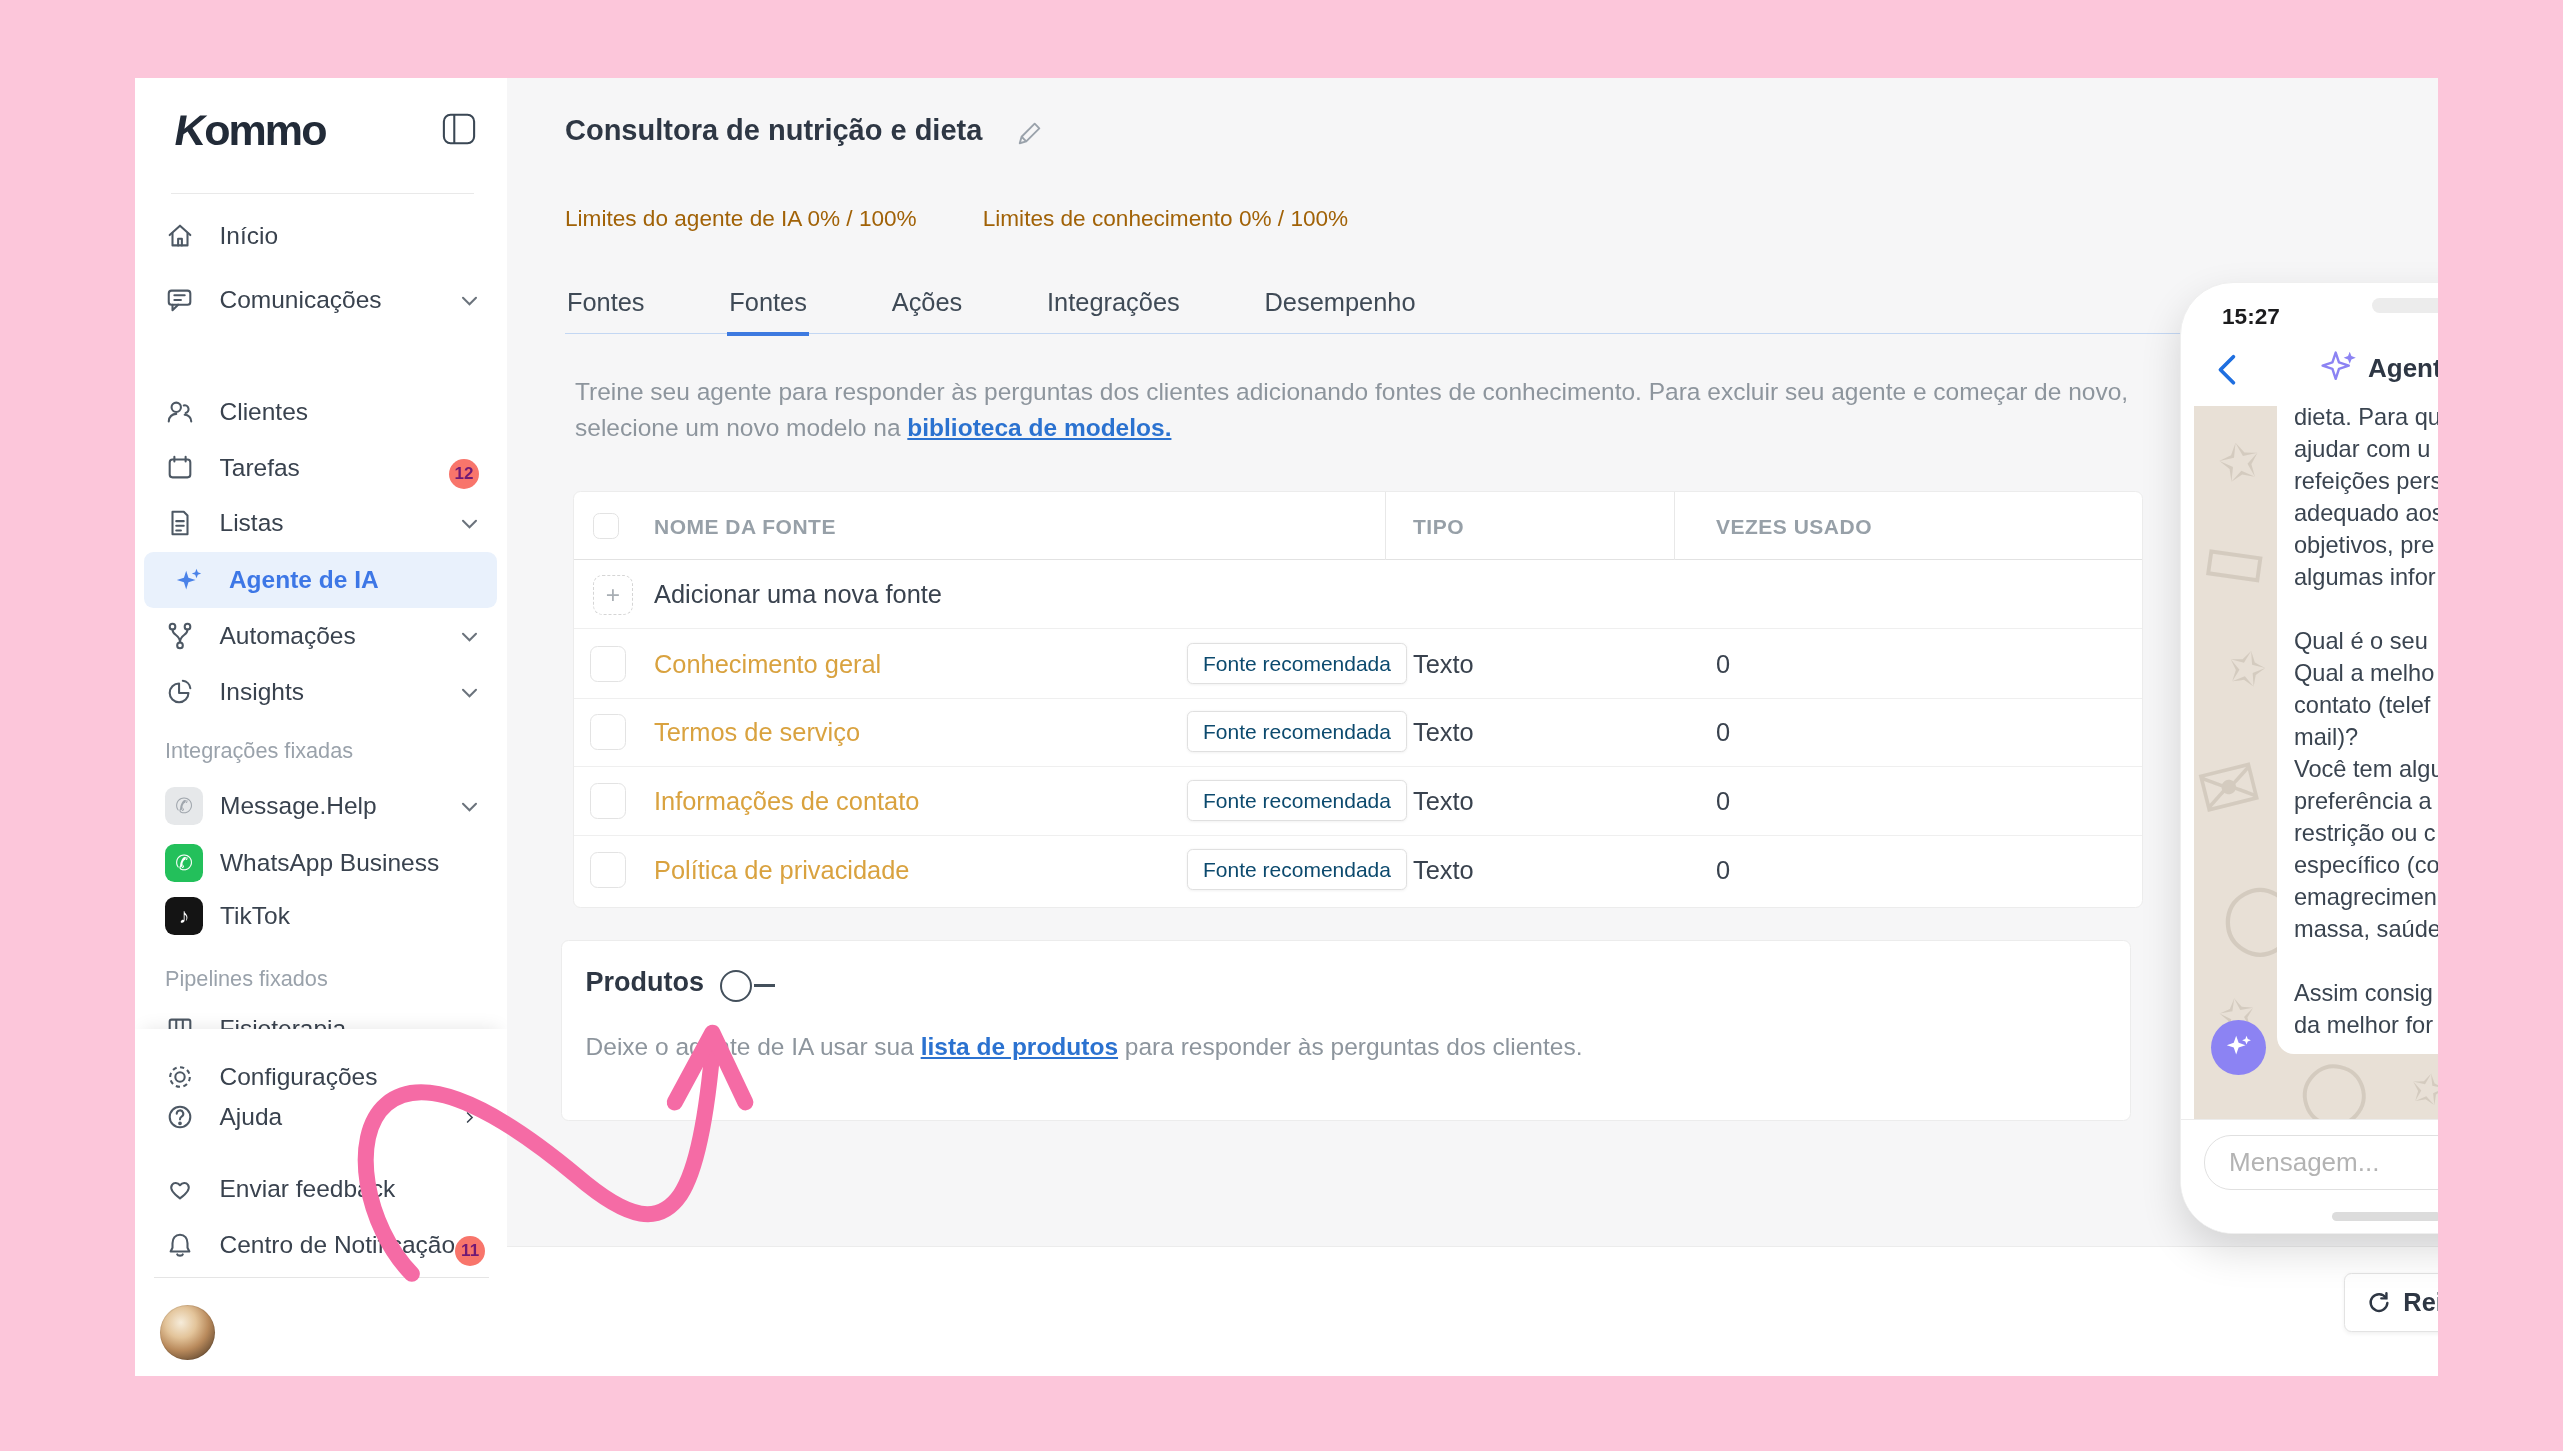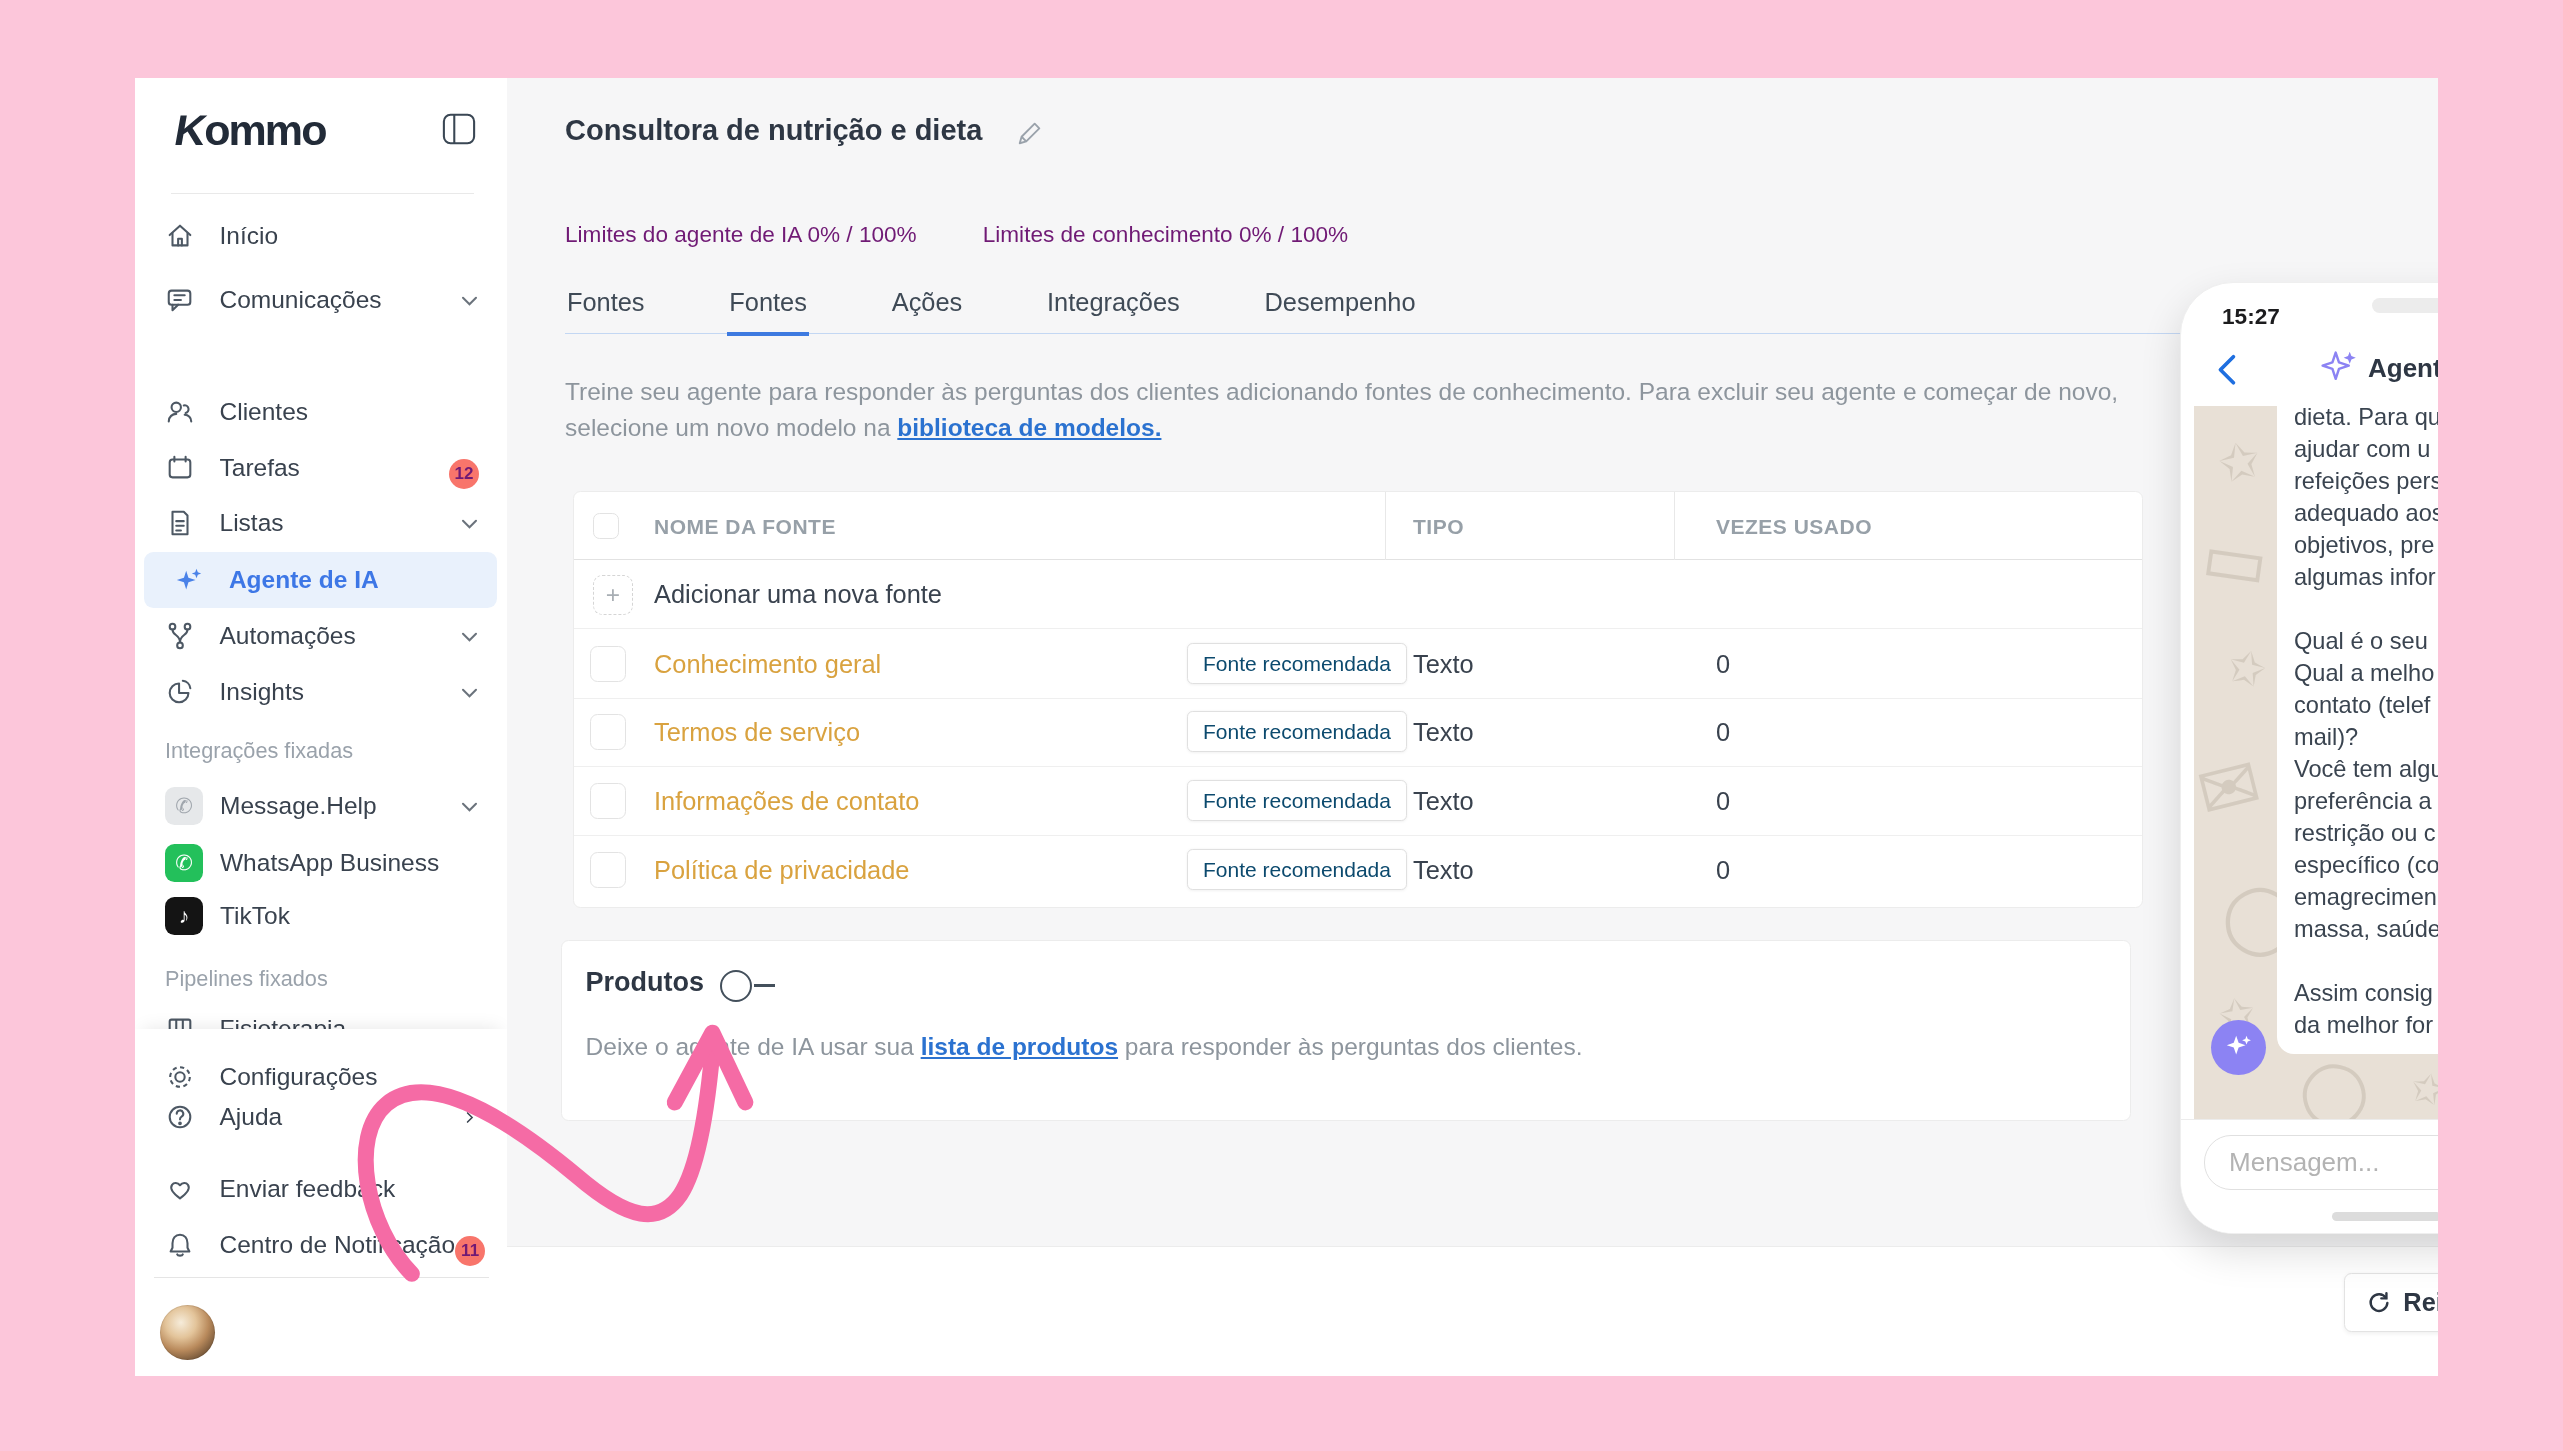--- a/index.html
+++ b/index.html
@@ -33,25 +33,25 @@
   .bottom-panel{position:absolute;left:0;top:951px;width:372px;height:347px;background:#fff;box-shadow:0 -7.5px 17px -7.5px rgba(0,0,0,.10);}
   .bp-divider{position:absolute;left:19px;top:248px;width:335px;height:0.9px;background:#e5e5e5;}
   .avatar{position:absolute;left:25.4px;top:276px;width:55px;height:55px;border-radius:50%;
     background:radial-gradient(circle at 38% 32%,#f6ecda 0%,#e3c49a 30%,#b98a5c 55%,#6f5236 80%,#54402c 100%);
     box-shadow:inset 0 0 0 0.9px rgba(0,0,0,.08);cursor:pointer;}
 
   
   .main{position:absolute;left:372px;top:0;width:1931px;height:1298px;background:#f6f6f7;}
   .page-title{position:absolute;left:58px;top:36px;font-size:29px;font-weight:bold;color:#2e3744;}
   .edit-pencil{position:absolute;left:509px;top:41px;width:28px;height:28px;cursor:pointer;}
-  .limits{position:absolute;left:58px;top:144px;display:flex;gap:66px;font-size:22.6px;color:#701a75;}
+  .limits{position:absolute;left:58px;top:128px;display:flex;gap:66px;font-size:22.6px;color:#a16207;}
   .tabs{position:absolute;left:58px;top:202px;width:1624px;display:flex;gap:81px;border-bottom:1.9px solid #c3d7f3;}
   .tab{font-size:25.4px;color:#3f4a56;padding:7.5px 1.9px 15px;cursor:pointer;white-space:nowrap;}
   .tab.active{border-bottom:4.7px solid #3d7ae0;margin-bottom:-2.8px;}
-  .desc{position:absolute;left:58px;top:296px;width:1583px;font-size:24.5px;line-height:36px;color:#8d959d;}
+  .desc{position:absolute;left:68px;top:296px;width:1583px;font-size:24.5px;line-height:36px;color:#8d959d;}
   .blue-link{color:#2b72d0;font-weight:bold;text-decoration:underline;cursor:pointer;}
 
   .card{position:absolute;background:#fff;border:0.9px solid #ececec;border-radius:7.5px;box-sizing:border-box;}
   .sources-card{left:66px;top:413px;width:1570px;height:417px;}
   .thead{position:absolute;left:0;top:0;width:100%;height:68px;border-bottom:0.9px solid #e2e2e2;box-sizing:border-box;}
   .th{position:absolute;top:22.6px;font-size:21px;font-weight:bold;color:#97a0a8;letter-spacing:0.5px;white-space:nowrap;}
   .vsep{position:absolute;top:0;width:0.9px;height:68px;background:#e8e8e8;}
   .cbox{position:absolute;background:#fff;border:1.9px solid #e3e3e3;border-radius:7.5px;box-sizing:border-box;cursor:pointer;}
   .trow{position:absolute;left:0;width:100%;height:69px;border-bottom:0.9px solid #efefef;box-sizing:border-box;}
   .trow:last-child{border-bottom:none;}

